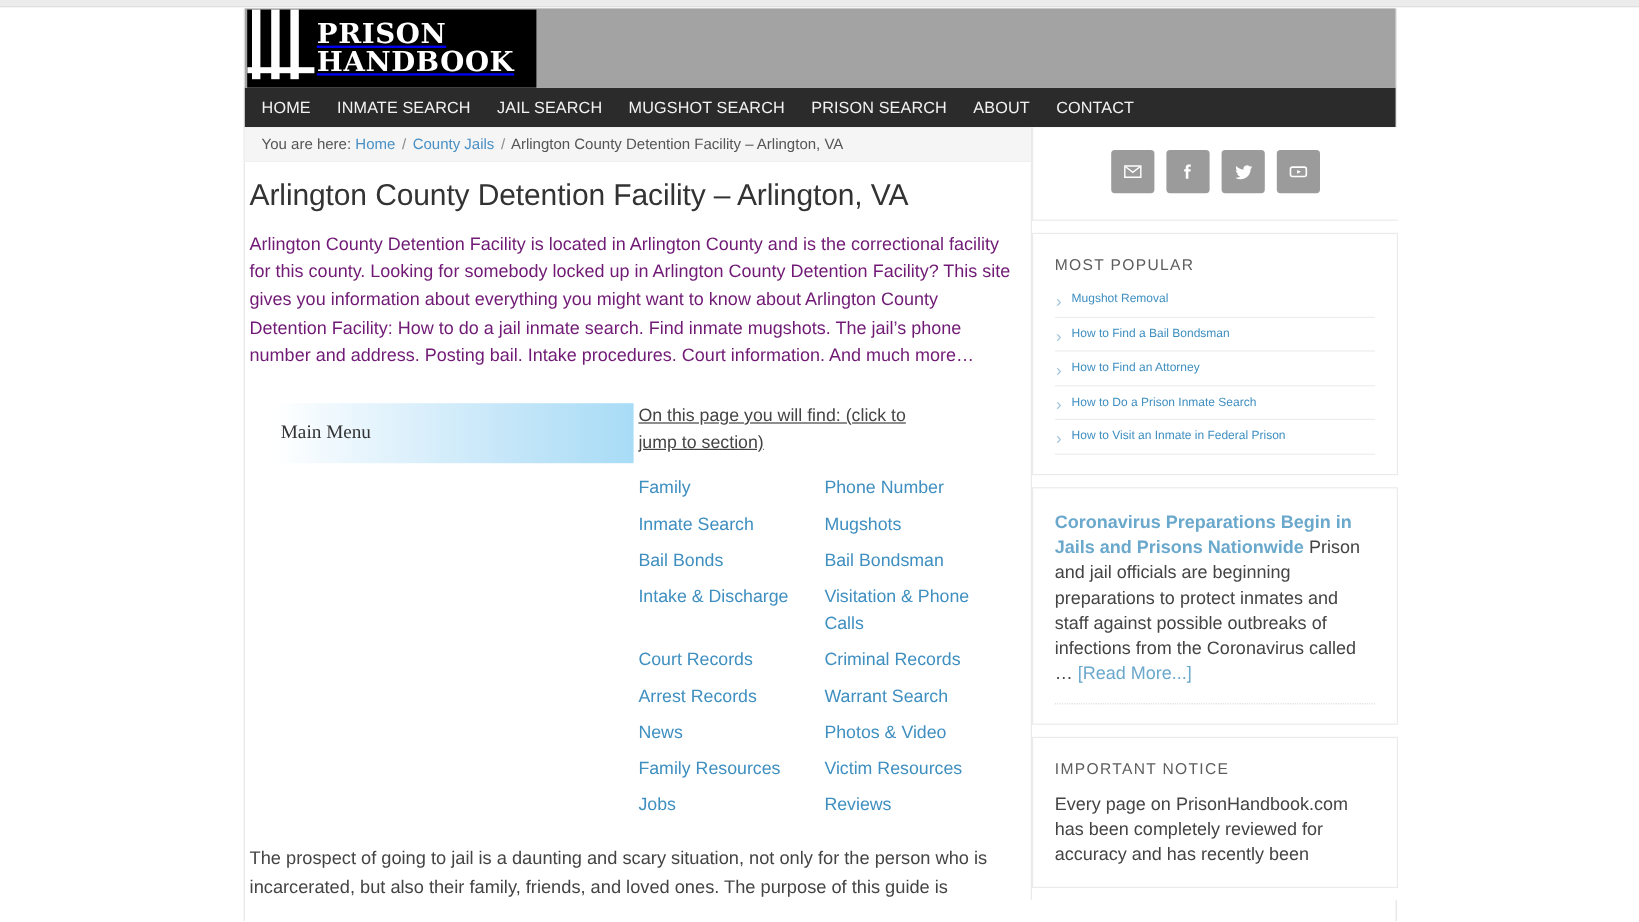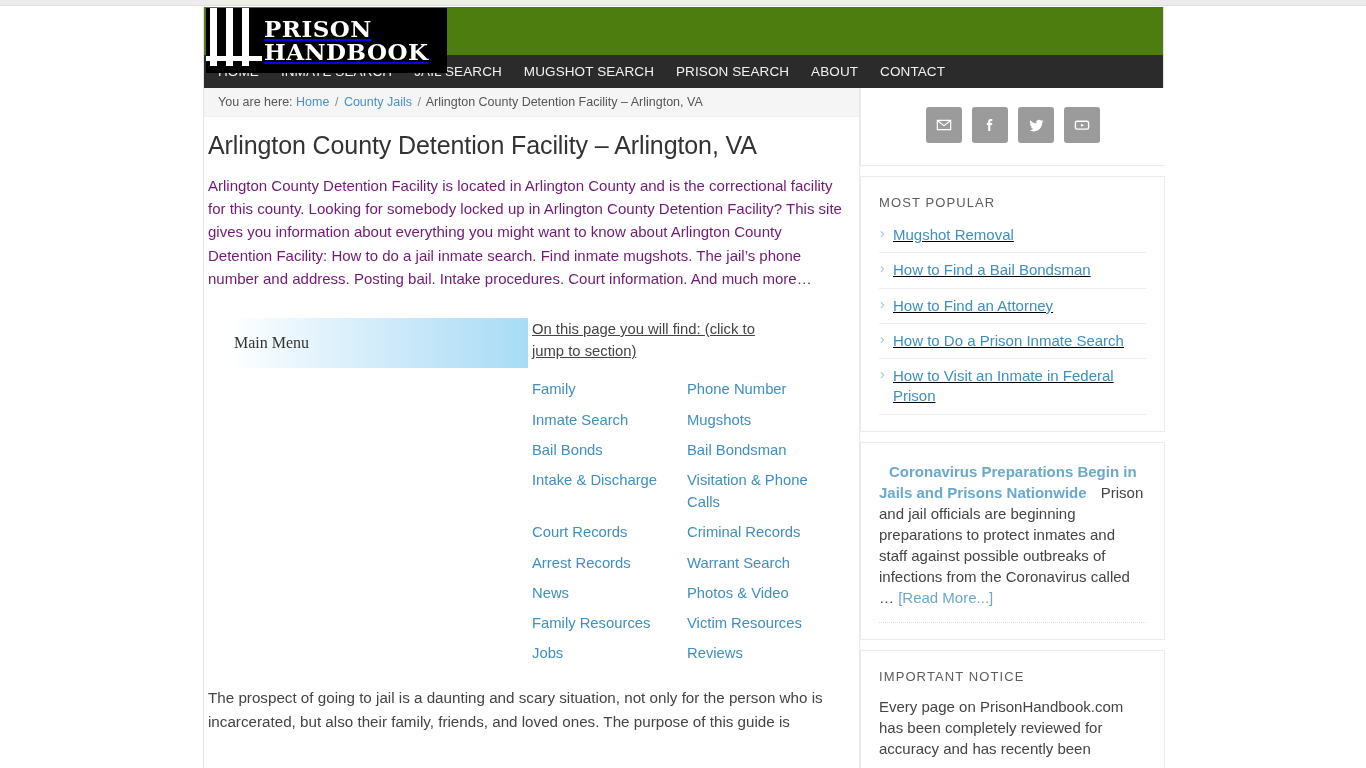--- a/index.html
+++ b/index.html
@@ -29,22 +29,22 @@
     top: 7px; left: 203px;
     width: 961px;
     min-height: 761px;
     background: #ffffff;
     border-left: 1px solid #e6e6e6;
     border-right: 1px solid #e3e3e3;
   }
 
   
   .site-header {
-    height: 48px;
-    background: #4d7c0f;
+    height: 66px;
+    background: #a3a3a3;
     position: relative;
   }
   .logo-box {
     position: absolute;
     left: 2px; top: 1px;
     width: 241px; height: 65px;
     background: #000000;
     display: flex;
     align-items: center;
     overflow: hidden;
@@ -213,40 +213,39 @@
     letter-spacing: 1.1px;
     margin: 0 0 8px 0;
     font-weight: normal;
     text-transform: uppercase;
   }
   ul.poplist { list-style: none; margin: 0; padding: 0; }
   ul.poplist li {
     border-bottom: 1px solid #ededed;
     padding: 7px 0 7px 14px;
     position: relative;
-    font-size: 15px;
+    font-size: 10px;
     line-height: 1.35;
-    text-decoration: underline;
   }
   ul.poplist li:last-child { border-bottom: 1px solid #ededed; }
   ul.poplist li::before {
     content: "›";
     position: absolute;
     left: 1px; top: 6px;
     color: #9fc3da;
     font-size: 14px;
   }
   ul.poplist a { color: #3f8fc0; text-decoration: none; }
 
   .post-title {
     font-size: 15px;
     font-weight: bold;
     color: #333;
     line-height: 1.3;
-    margin: 10px;
+    margin: 0;
     display: inline;
   }
   .post-excerpt {
     font-size: 15px;
     color: #444;
     line-height: 1.4;
     margin: 0;
   }
   .post-excerpt a { color: #6aa8cc; text-decoration: none; }
   .post-sep { border-bottom: 1px dotted #dcdcdc; margin-top: 14px; }

